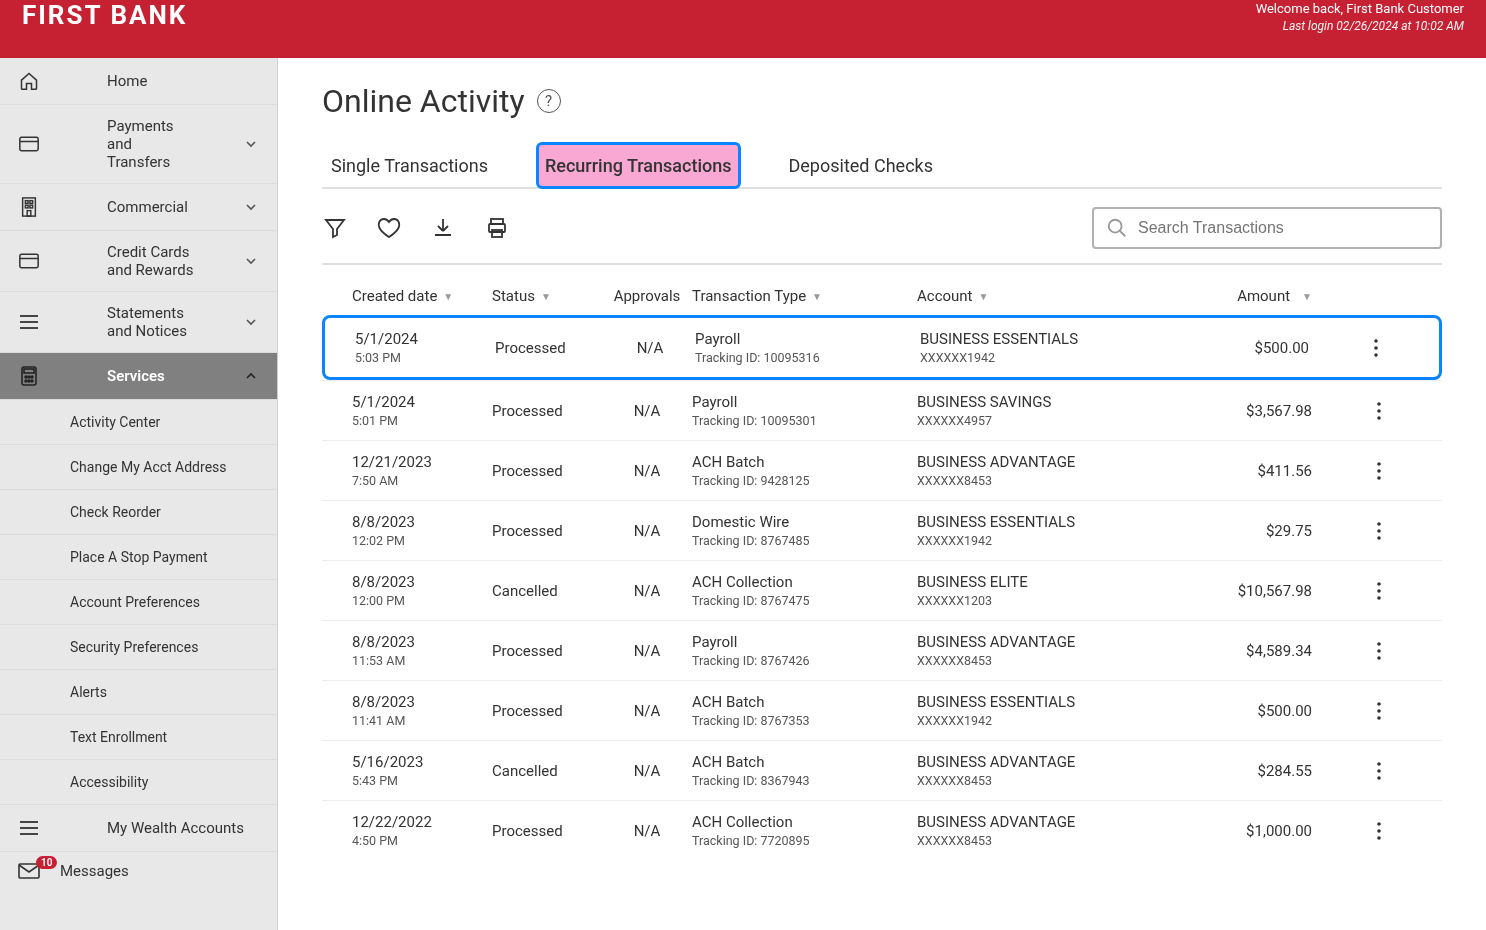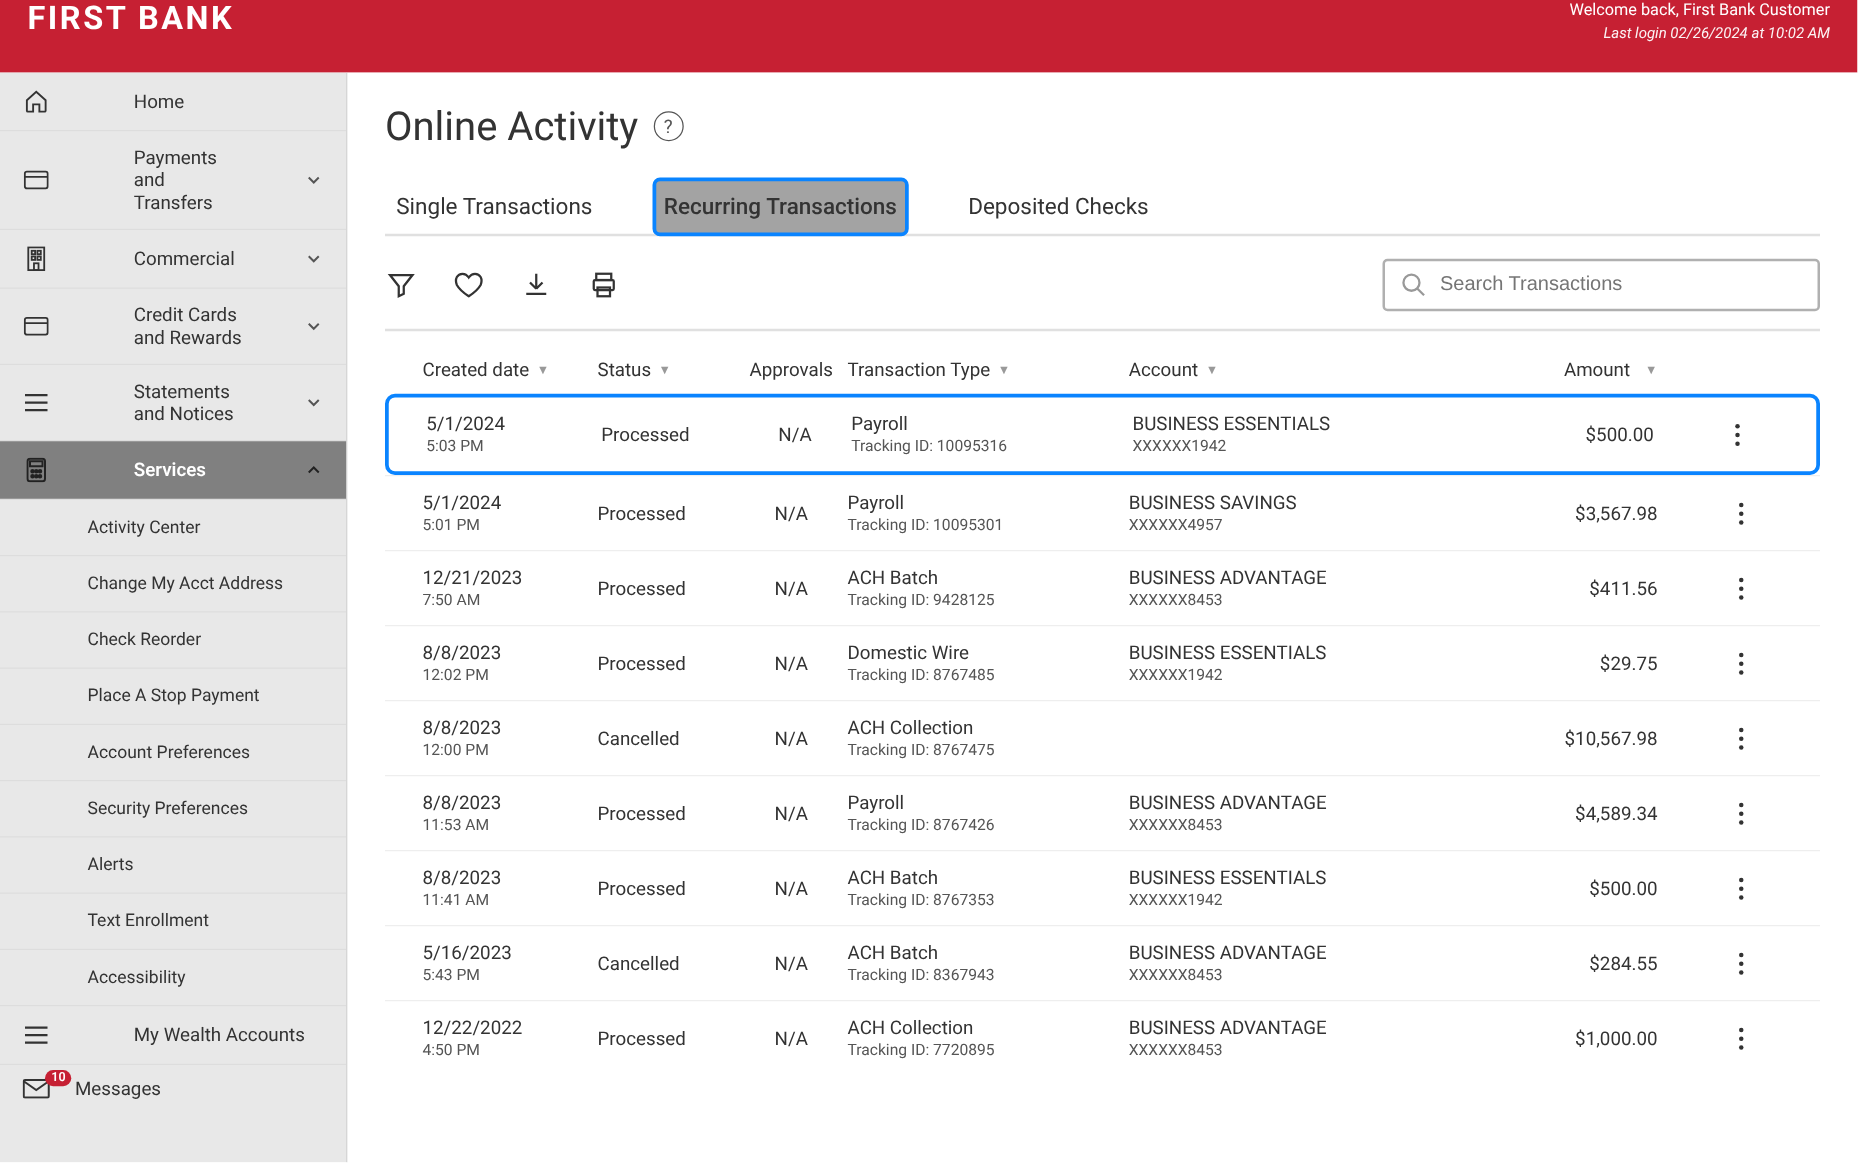--- a/index.html
+++ b/index.html
@@ -13,26 +13,26 @@
 .sidebar { width: 278px; background: #e8e8e8; border-right: 1px solid #d0d0d0; overflow-y: auto; }
 .nav-item { display: flex; align-items: center; padding: 12px 18px; font-size: 15px; cursor: pointer; border-bottom: 1px solid #ddd; position: relative; gap: 47px; }
 .nav-item .nav-icon { width: 22px; height: 22px; margin-right: 20px; display: flex; align-items: center; justify-content: center; }
 .nav-item .nav-label { flex: 1; }
 .nav-item .chev { width: 14px; color: #555; }
 .nav-item.active { background: #808080; color: #ffffff; font-weight: 600; }
 .nav-sub { display: block; }
 .nav-sub .sub-item { padding: 14px 18px 14px 70px; font-size: 14px; cursor: pointer; border-bottom: 1px solid #ddd; }
 .nav-messages { display: flex; align-items: center; padding: 10px 18px; font-size: 15px; cursor: pointer; position: relative; }
 .nav-messages .badge { position: absolute; left: 36px; top: 4px; background: #c62033; color: #fff; border-radius: 8px; font-size: 10px; padding: 1px 5px; font-weight: 600; }
-.main { flex: 1; background: #fff; padding: 24px 30px; overflow-y: auto; }
+.main { flex: 1; background: #fff; padding: 24px 44px; overflow-y: auto; }
 .page-title { font-size: 32px; font-weight: 400; display: flex; align-items: center; gap: 12px; margin-bottom: 20px; }
 .help-icon { display: inline-flex; align-items: center; justify-content: center; width: 24px; height: 24px; border: 1.5px solid #555; border-radius: 50%; font-size: 15px; color: #555; cursor: pointer; }
 .tabs { display: flex; gap: 39px; border-bottom: 2px solid #e0e0e0; margin-bottom: 18px; }
 .tab { padding: 10px 6px; font-size: 18px; color: #333; cursor: pointer; border: 3px solid transparent; border-radius: 6px; position: relative; top: 2px; }
-.tab.active { border-color: #0a84ff; background: #a3a3a3; font-weight: 500; }
+.tab.active { border-color: #0a84ff; background: #f9a8d4; font-weight: 500; }
 .toolbar { display: flex; align-items: center; justify-content: space-between; margin-bottom: 12px; border-bottom: 2px solid #e0e0e0; padding-bottom: 14px; gap: 48px; }
 .tool-icons { display: flex; gap: 28px; }
 .tool-icons .tool { width: 26px; height: 26px; cursor: pointer; display: flex; align-items: center; justify-content: center; }
 .search-box { display: flex; align-items: center; border: 2px solid #b0b0b0; border-radius: 4px; width: 350px; padding: 8px 12px; }
 .search-box svg { margin-right: 10px; }
 .search-box input { border: none; outline: none; font-size: 16px; flex: 1; color: #666; background: transparent; }
 .table { width: 100%; }
 .thead { display: flex; padding: 10px 30px; font-size: 15px; color: #333; }
 .thead .col-sort { display: flex; align-items: center; gap: 6px; cursor: pointer; }
 .sort-caret { color: #999; font-size: 10px; }
@@ -368,20 +368,24 @@
               <div class="col-date">
                 <div>8/8/2023</div>
                 <div class="cell-sub">12:00 PM</div>
               </div>
               <div class="col-status">Cancelled</div>
               <div class="col-approvals">N/A</div>
               <div class="col-type">
                 <div>ACH Collection</div>
                 <div class="cell-sub">Tracking ID: 8767475</div>
               </div>
+              <div class="col-account">
+                <div>BUSINESS ELITE</div>
+                <div class="cell-sub">XXXXXX1203</div>
+              </div>
               <div class="col-amount">$10,567.98</div>
               <div class="col-actions kebab">
                 <svg width="6" height="20" viewBox="0 0 6 20">
                   <circle cx="3" cy="3" r="1.8" fill="#333"></circle>
                   <circle cx="3" cy="10" r="1.8" fill="#333"></circle>
                   <circle cx="3" cy="17" r="1.8" fill="#333"></circle>
                 </svg>
               </div>
             </div>
             <div class="trow">

